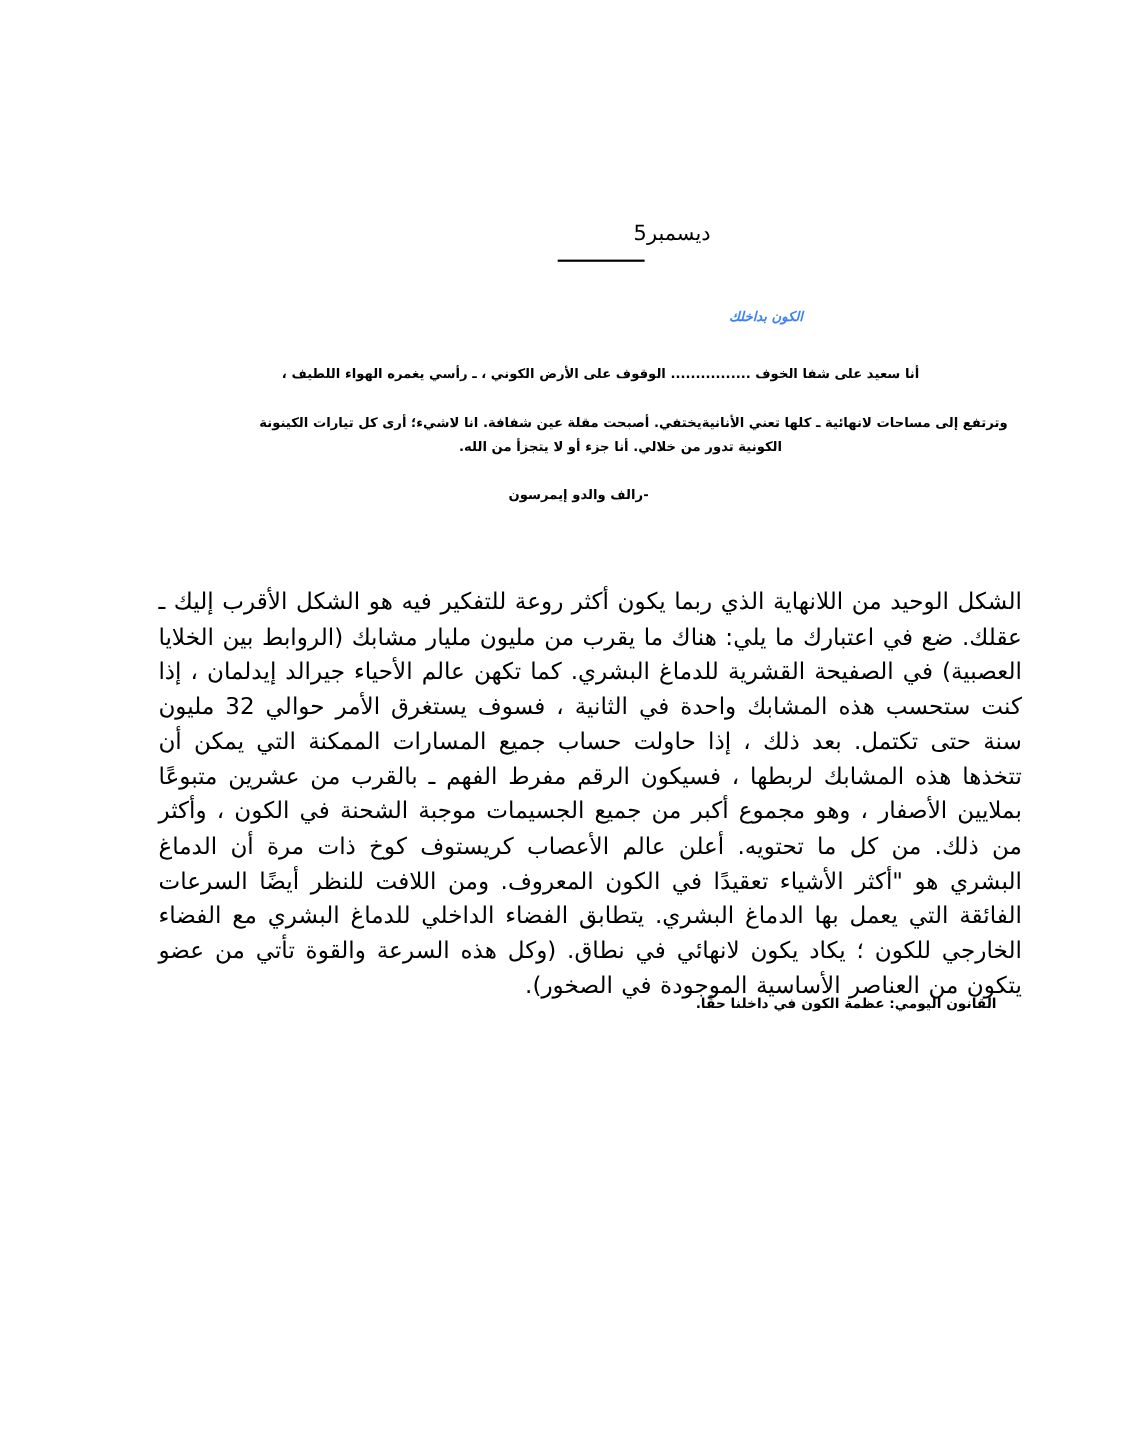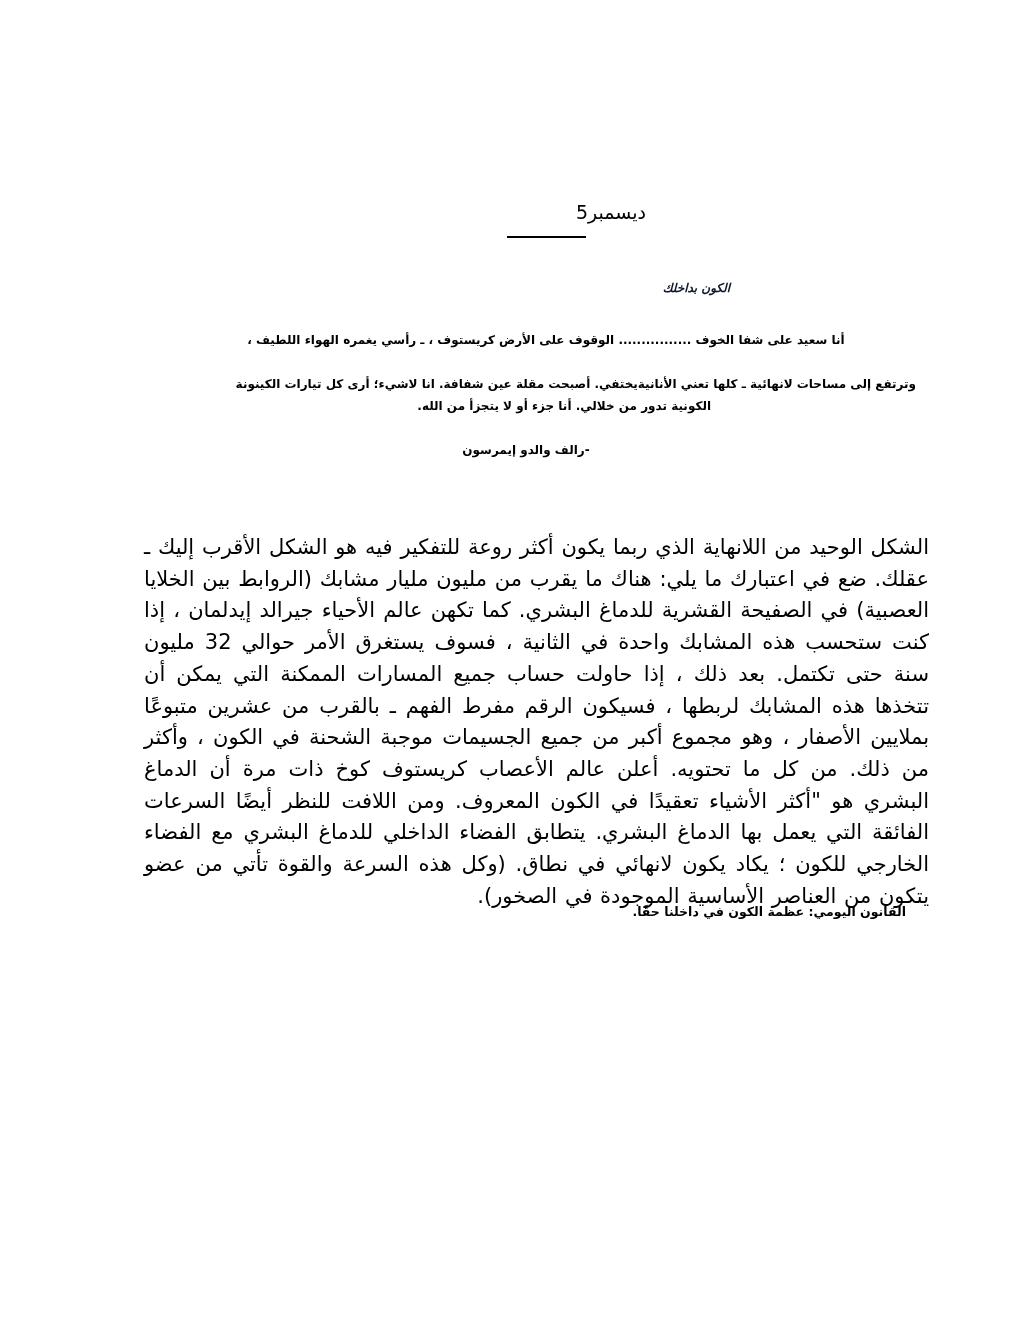--- a/index.html
+++ b/index.html
@@ -42,21 +42,21 @@
       height: 2px;
       background: #000000;
     }
     .section-title {
       position: absolute;
       top: 281px;
       right: 138px;
       font-size: 12px;
       font-weight: bold;
       font-style: italic;
-      color: #0f172a;
+      color: #3b82f6;
       letter-spacing: 0.2px;
     }
     .quote-line {
       position: absolute;
       font-size: 12px;
       font-weight: bold;
       line-height: 22px;
       text-align: center;
     }
     .quote-1 { top: 329px; left: 200px; width: 620px; }
@@ -89,21 +89,21 @@
 </head>
 <body>
 
 <div class="page">
 
   <div class="date-heading rtl">ديسمبر5</div>
   <div class="date-rule"></div>
 
   <div class="section-title rtl">الكون بداخلك</div>
 
-  <div class="quote-line quote-1 rtl">أنا سعيد على شفا الخوف ................ الوقوف على الأرض كريستوف ، ـ رأسي يغمره الهواء اللطيف ،</div>
+  <div class="quote-line quote-1 rtl">أنا سعيد على شفا الخوف ................ الوقوف على الأرض الكوني ، ـ رأسي يغمره الهواء اللطيف ،</div>
   <div class="quote-line quote-3 rtl">الكونية تدور من خلالي. أنا جزء أو لا يتجزأ من الله.</div>
   <div class="quote-line quote-2 rtl">وترتفع إلى مساحات لانهائية ـ كلها تعني الأنانيةيختفي. أصبحت مقلة عين شفافة. انا لاشيء؛ أرى كل تيارات الكينونة</div>
   <div class="quote-line quote-author rtl">-رالف والدو إيمرسون</div>
 
   <div class="body-para rtl">الشكل الوحيد من اللانهاية الذي ربما يكون أكثر روعة للتفكير فيه هو الشكل الأقرب إليك ـ عقلك. ضع في اعتبارك ما يلي: هناك ما يقرب من مليون مليار مشابك (الروابط بين الخلايا العصبية) في الصفيحة القشرية للدماغ البشري. كما تكهن عالم الأحياء جيرالد إيدلمان ، إذا كنت ستحسب هذه المشابك واحدة في الثانية ، فسوف يستغرق الأمر حوالي 32 مليون سنة حتى تكتمل. بعد ذلك ، إذا حاولت حساب جميع المسارات الممكنة التي يمكن أن تتخذها هذه المشابك لربطها ، فسيكون الرقم مفرط الفهم ـ بالقرب من عشرين متبوعًا بملايين الأصفار ، وهو مجموع أكبر من جميع الجسيمات موجبة الشحنة في الكون ، وأكثر من ذلك. من كل ما تحتويه. أعلن عالم الأعصاب كريستوف كوخ ذات مرة أن الدماغ البشري هو "أكثر الأشياء تعقيدًا في الكون المعروف. ومن اللافت للنظر أيضًا السرعات الفائقة التي يعمل بها الدماغ البشري. يتطابق الفضاء الداخلي للدماغ البشري مع الفضاء الخارجي للكون ؛ يكاد يكون لانهائي في نطاق. (وكل هذه السرعة والقوة تأتي من عضو يتكون من العناصر الأساسية الموجودة في الصخور).</div>
 
   <div class="footer-line daily-law rtl">القانون اليومي: عظمة الكون في داخلنا حقًا.</div>
 
 </div>
 

